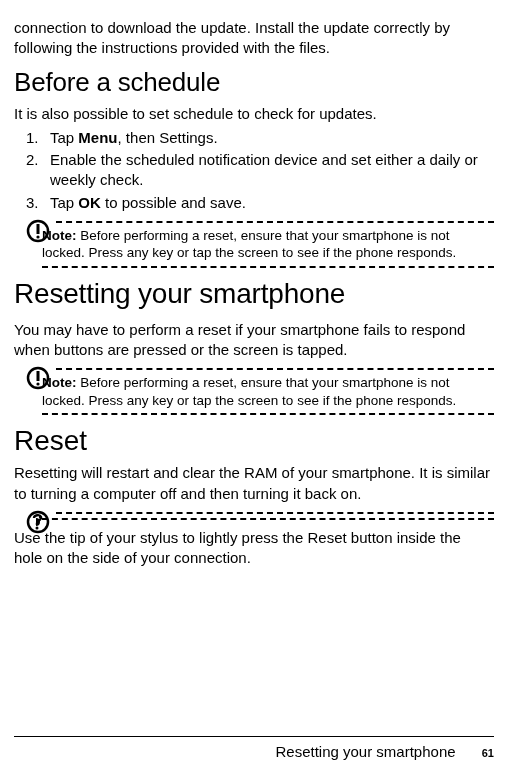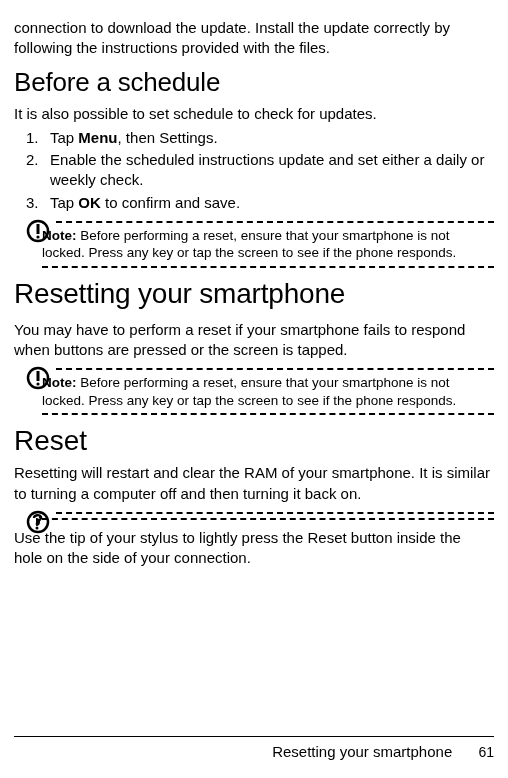--- a/index.html
+++ b/index.html
@@ -110,44 +110,45 @@
       margin-bottom: 6px;
     }
     .footer-text {
       text-align: right;
       font-size: 15px;
     }
     .footer-title {
       margin-right: 22px;
     }
     .footer-page {
-      font-size: 14px;
+      font-size: 11px;
+      font-weight: bold;
     }
   </style>
 </head>
 <body>
 
 <p class="body-text">connection to download the update. Install the update cor­rectly by following the instructions provided with the files.</p>
 
 <h1>Before a schedule</h1>
 
 <p class="body-text">It is also possible to set schedule to check for updates.</p>
 
 <div class="list">
   <div class="list-item">
     <span class="list-num">1.</span>
     <span class="list-content"><span>Tap </span><span class="bold">Menu</span><span>, then Settings.</span></span>
   </div>
   <div class="list-item">
     <span class="list-num">2.</span>
-    <span class="list-content">Enable the scheduled instructions update and set either a daily or weekly check.</span>
+    <span class="list-content">Enable the scheduled notification device and set either a daily or weekly check.</span>
   </div>
   <div class="list-item">
     <span class="list-num">3.</span>
-    <span class="list-content"><span>Tap </span><span class="bold">OK</span><span> to confirm and save.</span></span>
+    <span class="list-content"><span>Tap </span><span class="bold">OK</span><span> to possible and save.</span></span>
   </div>
 </div>
 
 <div class="note-block">
   <div class="note-icon">
     <svg viewBox="0 0 24 24">
         <circle cx="12" cy="12" r="10" fill="none" stroke="#000" stroke-width="2.5"></circle>
         <rect x="10.5" y="5" width="3" height="10" fill="#000"></rect>
         <circle cx="12" cy="18" r="1.6" fill="#000"></circle>
       </svg>

